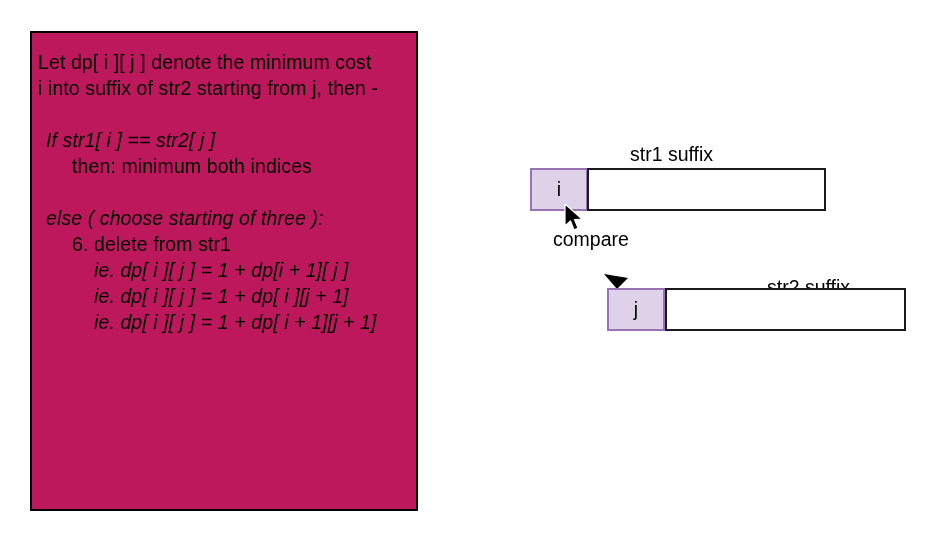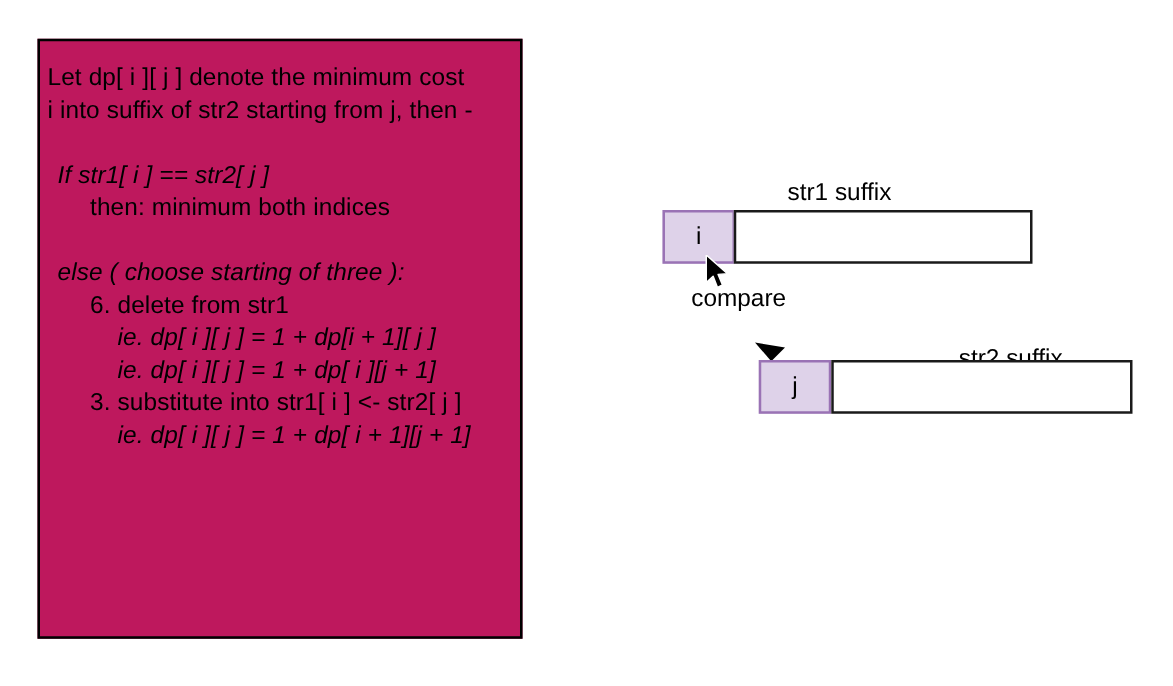--- a/index.html
+++ b/index.html
@@ -122,21 +122,20 @@
   <div class="line">Let dp[ i ][ j ] denote the minimum cost</div>
   <div class="line">i into suffix of str2 starting from j, then -</div>
   <div class="line blank"></div>
   <div class="line indent-1">If str1[ i ] == str2[ j ]</div>
   <div class="line indent-2">then: minimum both indices</div>
   <div class="line blank"></div>
   <div class="line indent-1">else ( choose starting of three ):</div>
   <div class="line indent-2">6. delete from str1</div>
   <div class="line indent-3">ie. dp[ i ][ j ] = 1 + dp[i + 1][ j ]</div>
   <div class="line indent-3">ie. dp[ i ][ j ] = 1 + dp[ i ][j + 1]</div>
-  <div class="line indent-2">3. substitute into str1[ i ] &lt;- str2[ j ]</div>
   <div class="line indent-3">ie. dp[ i ][ j ] = 1 + dp[ i + 1][j + 1]</div>
 </div>
 
 <div id="diagram">
 
   <div class="suffix-label" id="str1-suffix-label">str1 suffix</div>
   <div class="index-cell" id="str1-index-cell">i</div>
   <div class="suffix-box" id="str1-suffix-box"></div>
 
   <svg id="compare-cursor" viewBox="0 0 22 28">

